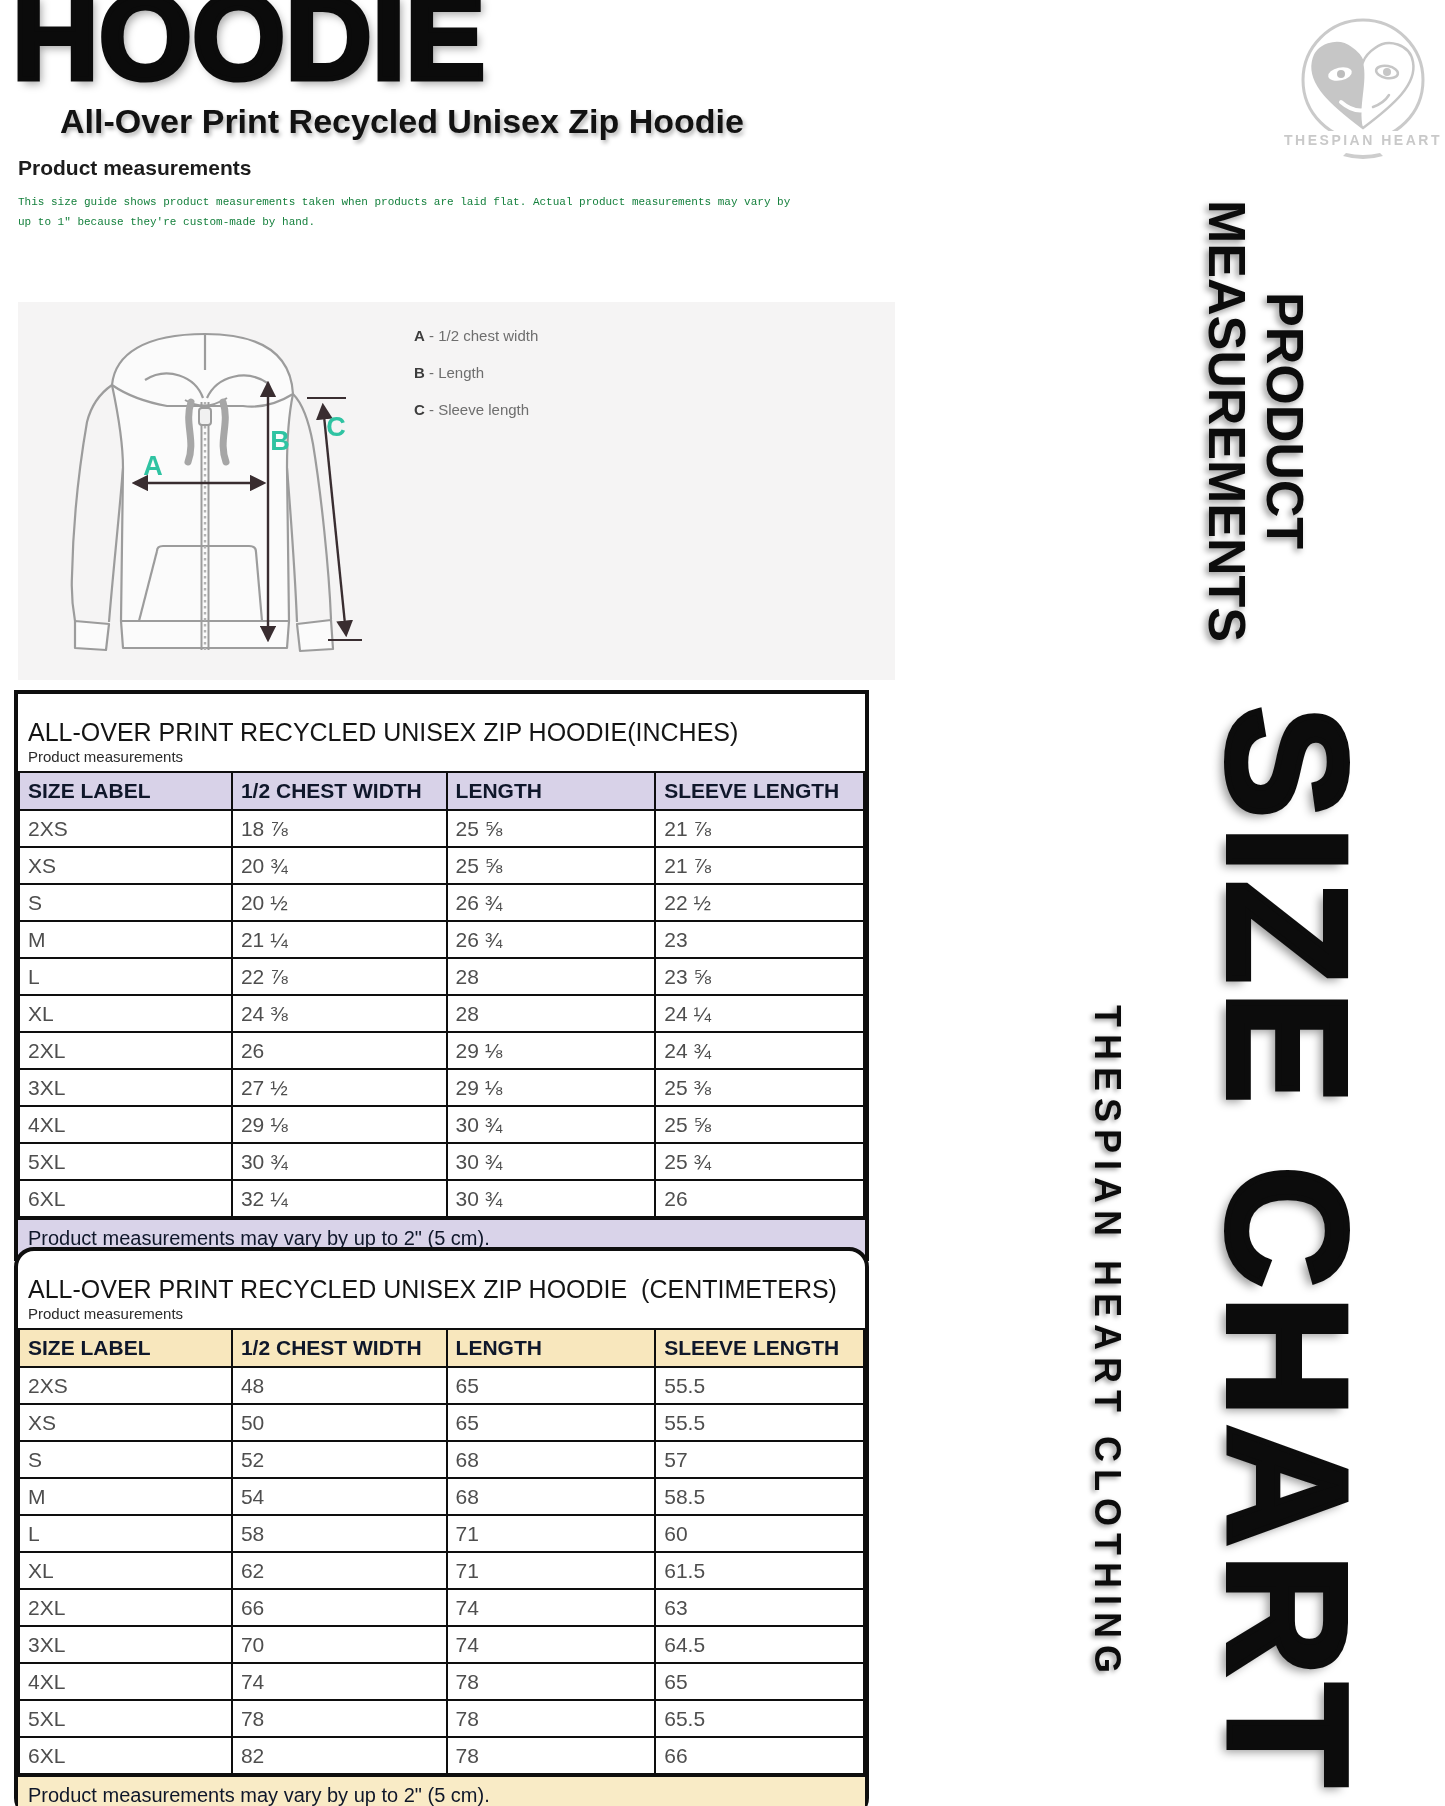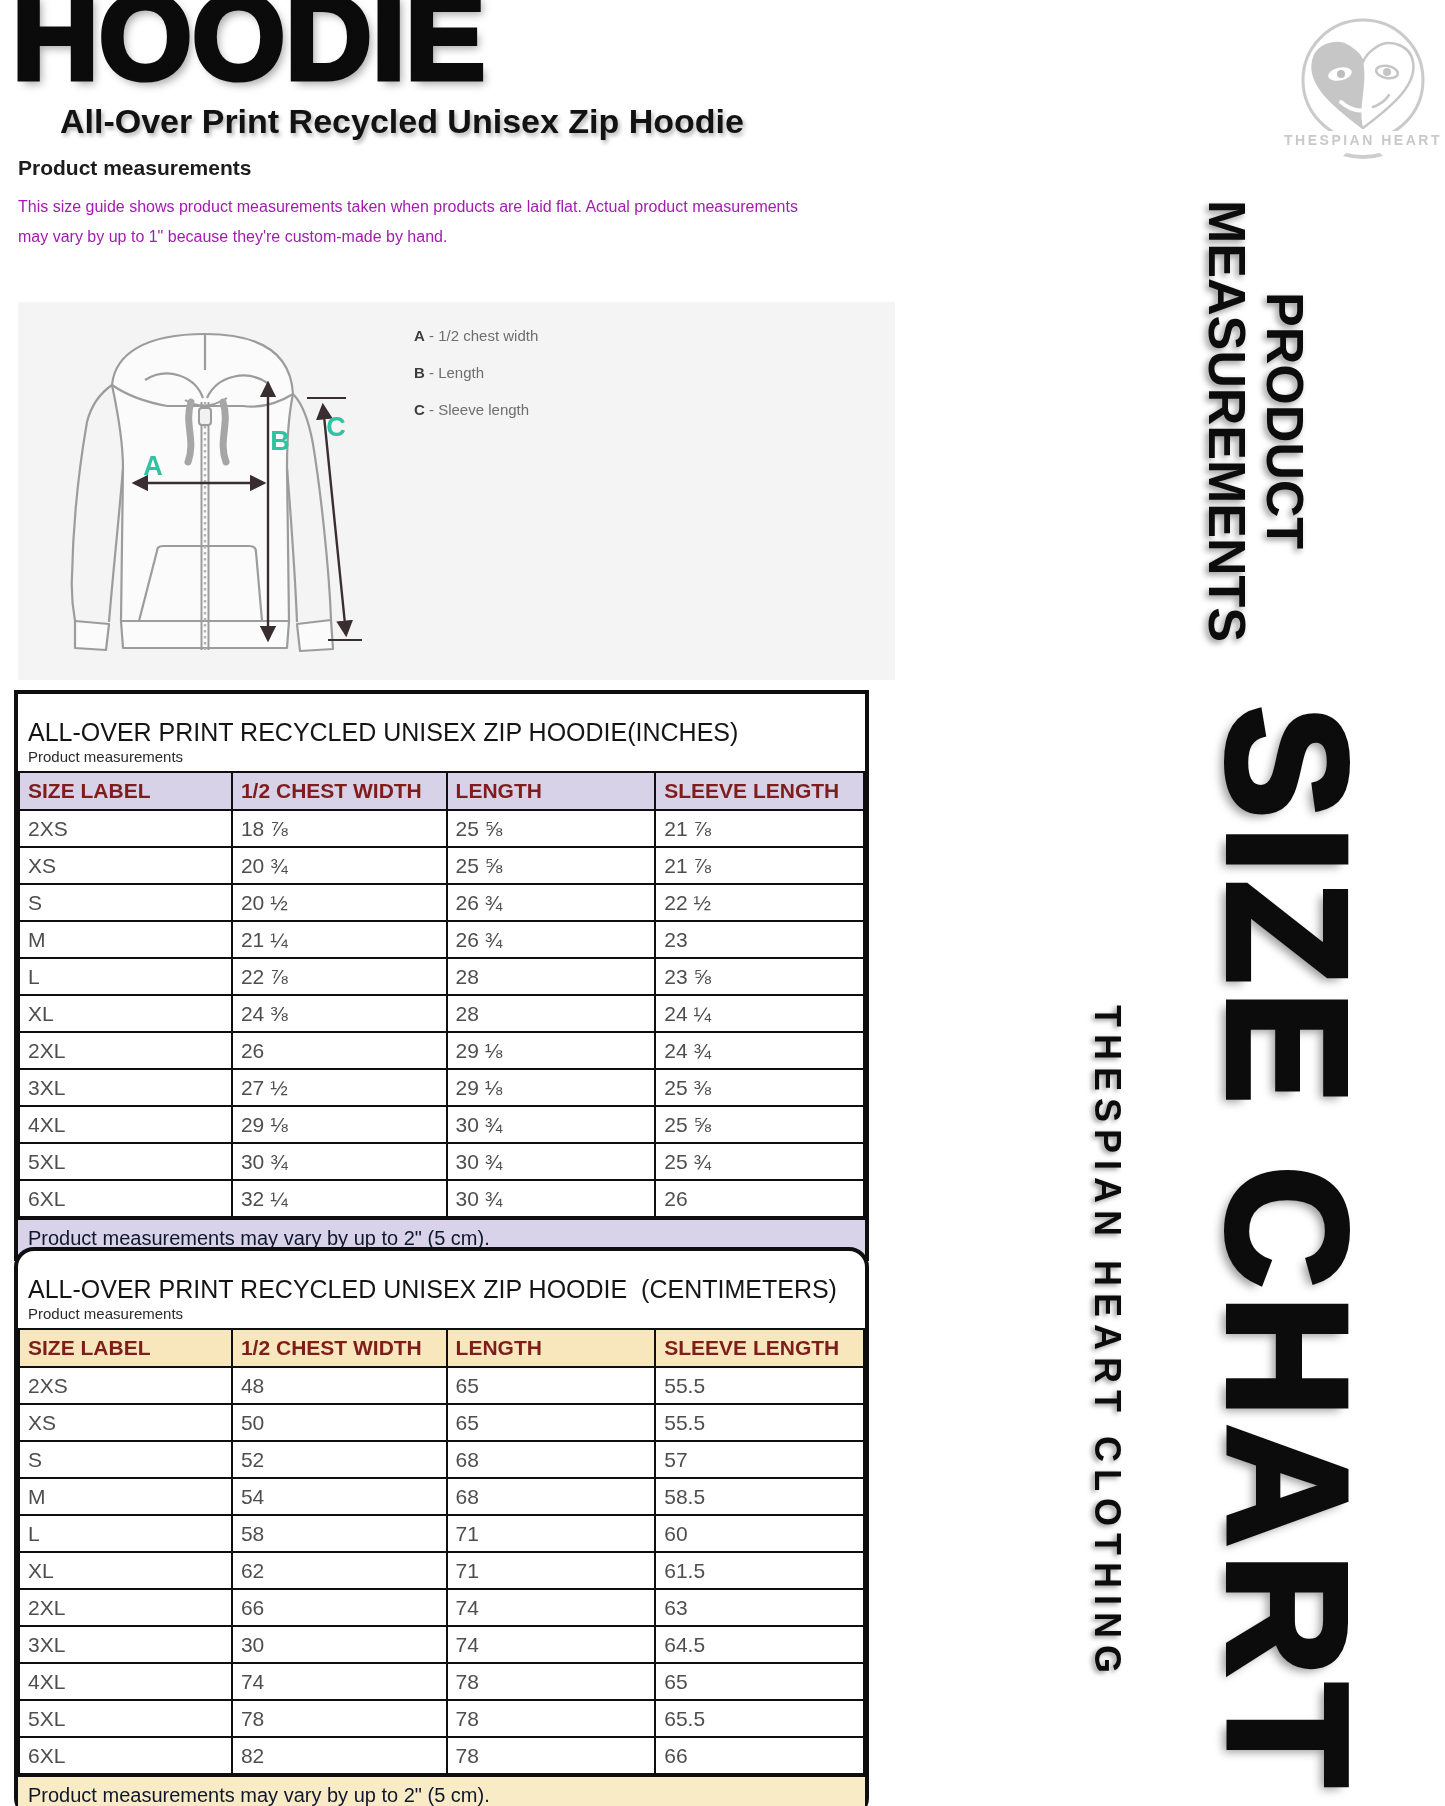--- a/index.html
+++ b/index.html
@@ -21,21 +21,21 @@
     text-shadow:2px 3px 4px rgba(0,0,0,.3);
     white-space:nowrap;
     margin-left:36px;
   }
   .section-heading{
     position:absolute;left:18px;top:156px;
     font-size:21px;font-weight:bold;color:#1c1c1c;
   }
   .description{
     position:absolute;left:18px;top:192px;width:790px;
-    font-size:16px;line-height:1.85;color:#a21caf;
+    font-size:11px;line-height:1.85;color:#15803d;font-family:Liberation Mono, monospace;
   }
   
   .diagram-panel{
     position:absolute;left:18px;top:302px;width:877px;height:378px;
     background:#f5f4f4;
   }
   .hoodie-svg{position:absolute;left:27px;top:16px;}
   .legend{position:absolute;left:376px;top:24px;font-size:15px;margin-left:20px;}
   .legend-item{margin-bottom:17px;line-height:20px;color:#6e6e6e;}
   .legend-key{font-weight:bold;color:#3d3d3d;}
@@ -44,21 +44,21 @@
   .table-box{
     position:absolute;left:14px;width:855px;box-sizing:border-box;
     border:4px solid #0e0e0e;background:#fff;
   }
   .table-box.inches{top:690px;}
   .table-box.cm{top:1247px;border-radius:20px;}
   .table-title{padding:23px 10px 0 10px;font-size:25px;color:#141414;line-height:30px;white-space:pre;}
   .table-subtitle{padding:0 10px 5px 10px;font-size:15px;color:#2a2a2a;line-height:19px;}
   table.size-table{width:100%;border-collapse:collapse;table-layout:fixed;}
   table.size-table th{
-    border:2px solid #0e0e0e;text-align:left;font-size:21px;color:#7f1d1d;
+    border:2px solid #0e0e0e;text-align:left;font-size:21px;color:#0f172a;
     padding:5px 8px;line-height:26px;
   }
   table.size-table td{
     border:2px solid #0e0e0e;font-size:21px;color:#4e4e4e;
     padding:4px 8px;line-height:27px;background:#fff;
   }
   .inches th{background:#d8d2e8;}
   .cm th{background:#f8e7bd;}
   .table-foot{
     font-size:20px;color:#0f172a;padding:6px 10px;line-height:25px;
@@ -310,21 +310,21 @@
           <td>61.5</td>
         </tr>
         <tr>
           <td>2XL</td>
           <td>66</td>
           <td>74</td>
           <td>63</td>
         </tr>
         <tr>
           <td>3XL</td>
-          <td>30</td>
+          <td>70</td>
           <td>74</td>
           <td>64.5</td>
         </tr>
         <tr>
           <td>4XL</td>
           <td>74</td>
           <td>78</td>
           <td>65</td>
         </tr>
         <tr>

